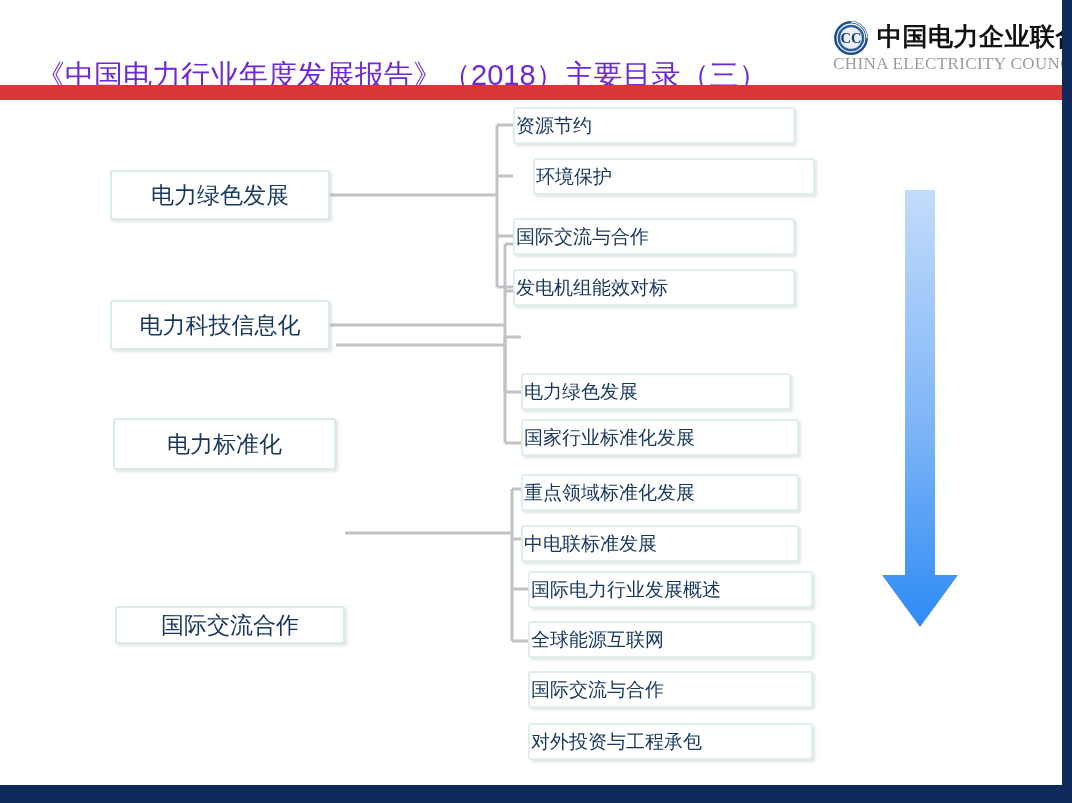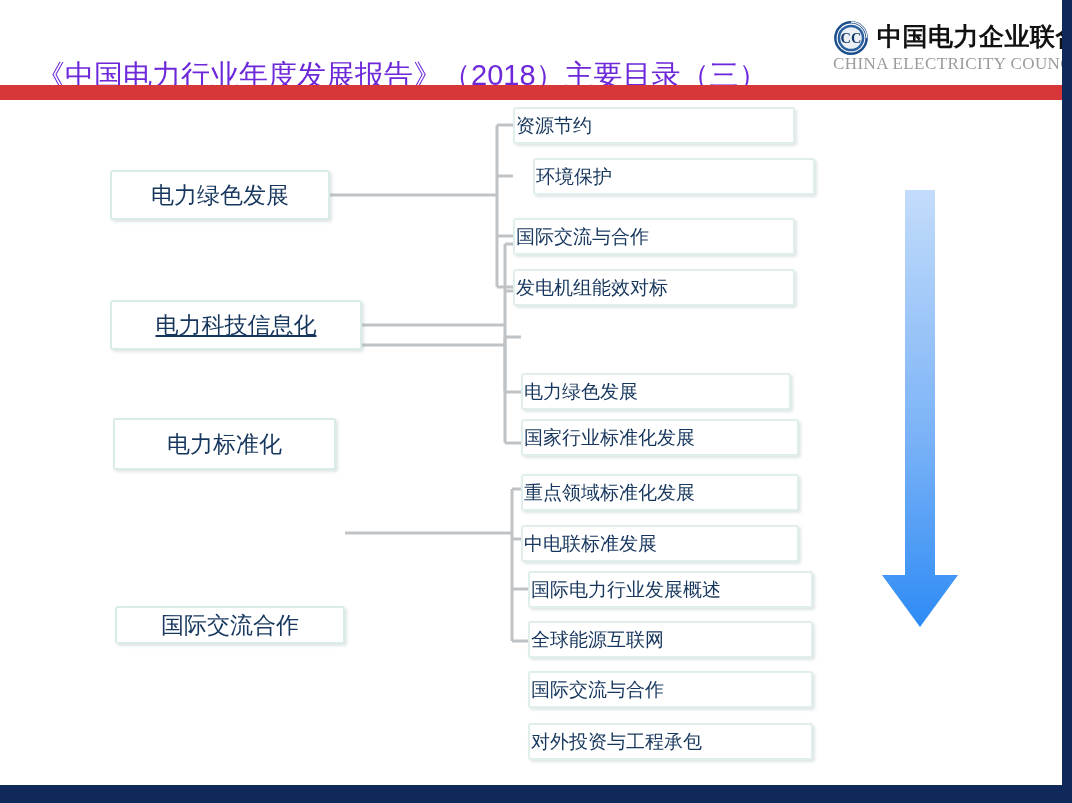--- a/index.html
+++ b/index.html
@@ -205,21 +205,21 @@
         <path d="M512 439 L528 439"></path>
         <path d="M512 489 L528 489"></path>
         <path d="M512 541 L528 541"></path>
       </g>
     </svg>
 
     <div class="node parent shadow" style="left:110px; top:70px; width:220px; height:50px;">
       <span>电力绿色发展</span>
     </div>
 
-    <div class="node parent shadow" style="left:110px; top:200px; width:252px; height:50px;text-decoration:underline;">
+    <div class="node parent shadow" style="left:110px; top:200px; width:220px; height:50px;">
       <span>电力科技信息化</span>
     </div>
 
     <div class="node parent shadow" style="left:113px; top:318px; width:223px; height:52px;">
       <span>电力标准化</span>
     </div>
 
     <div class="node parent shadow" style="left:115px; top:506px; width:230px; height:38px;">
       <span>国际交流合作</span>
     </div>

